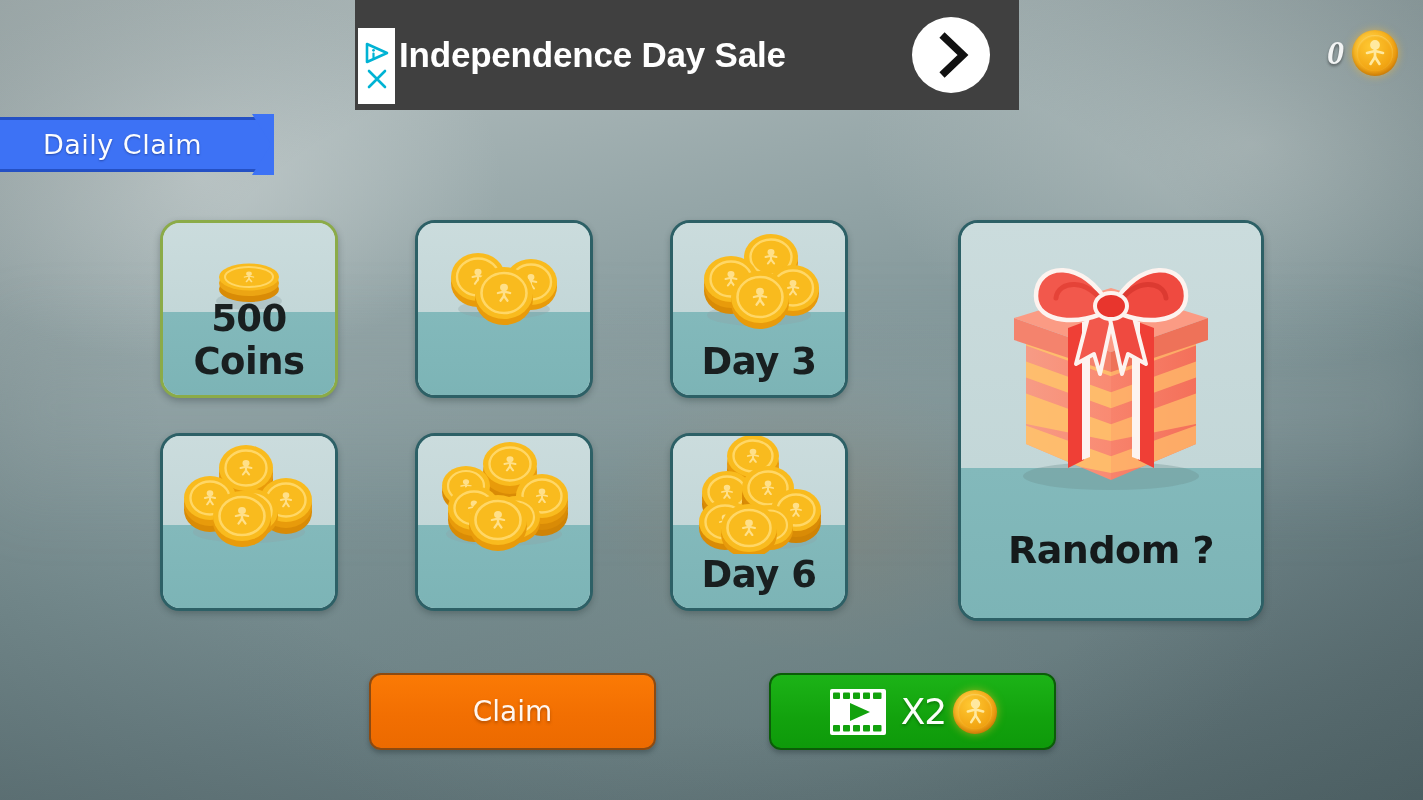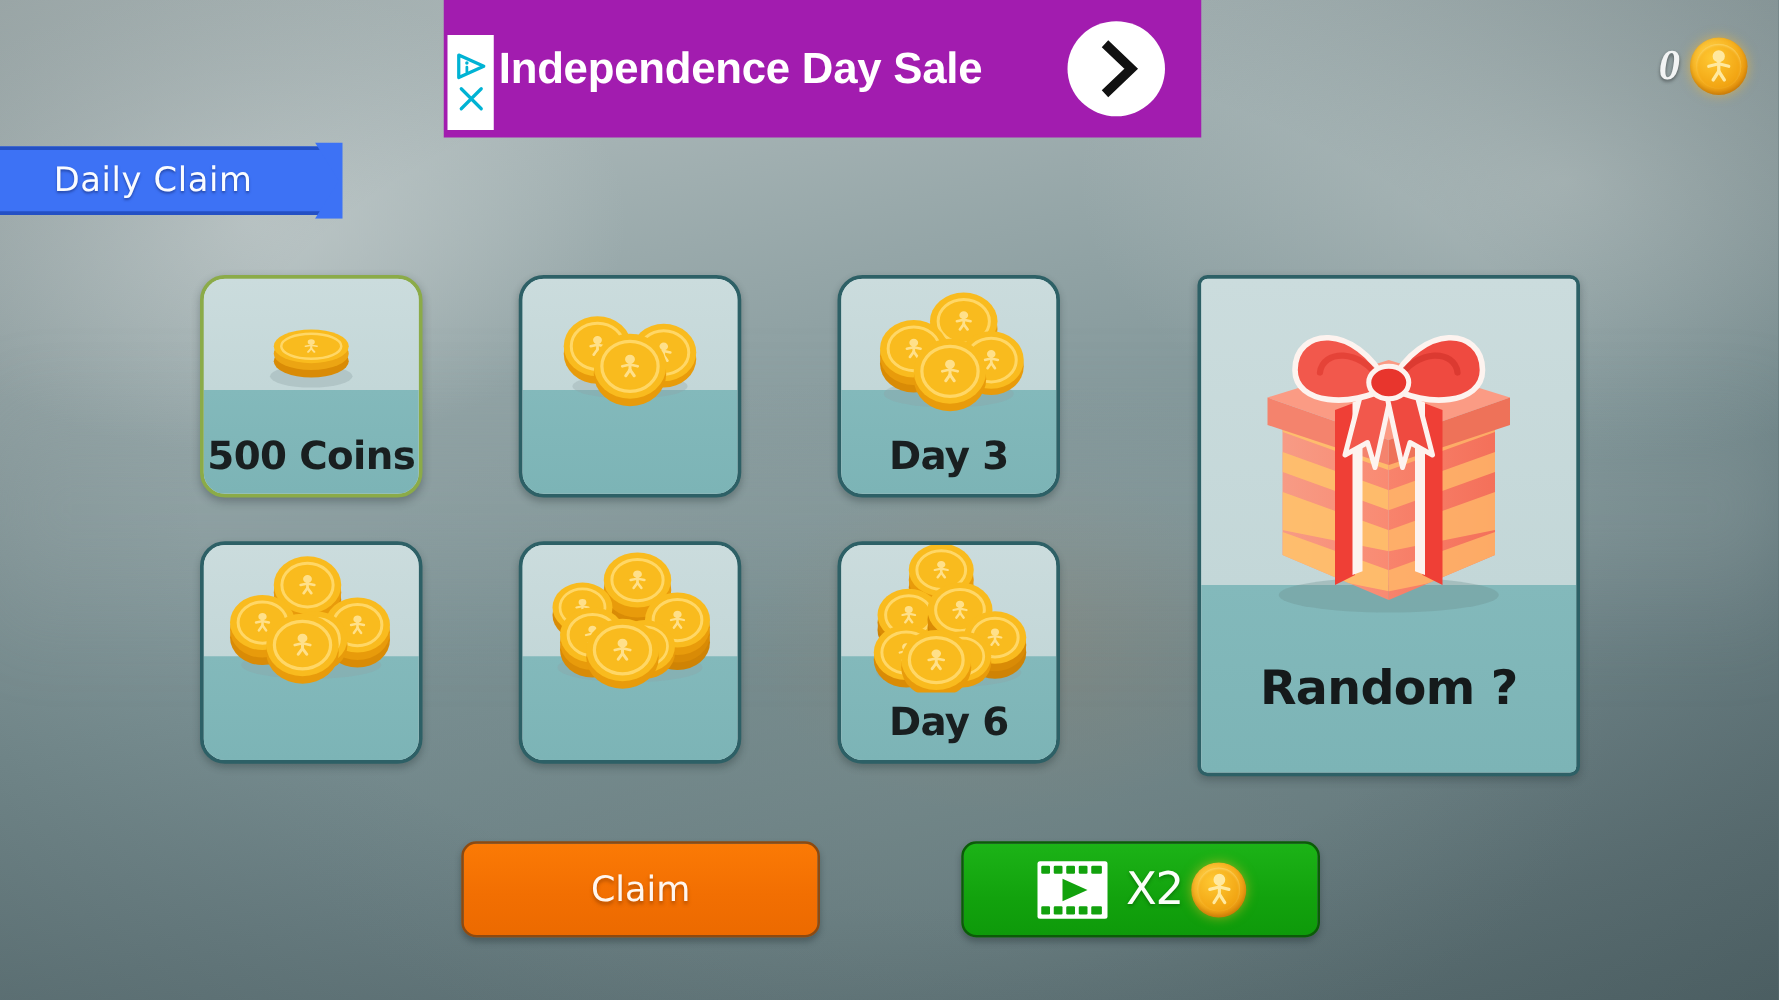--- a/index.html
+++ b/index.html
@@ -20,21 +20,21 @@
       linear-gradient(168deg,#b9c4c4 0%, #a9b6b7 16%, #90a2a4 36%, #7a9093 55%, #6b8084 72%, #5e7276 88%, #566a6e 100%);
     filter:blur(0.4px);
   }
   .bg-vignette{position:absolute;inset:0;
     background:radial-gradient(ellipse 1100px 680px at 50% 48%, rgba(0,0,0,0) 50%, rgba(40,55,58,.30) 100%);}
   .bg-streak{position:absolute;left:0;right:0;top:300px;height:230px;
     background:linear-gradient(180deg, rgba(160,175,176,0) 0%, rgba(150,166,168,.35) 45%, rgba(120,140,142,0) 100%);
     filter:blur(26px);}
 
   
-  .ad-bar{position:absolute;left:355px;top:0;width:606px;height:110px;background:#a21caf;
+  .ad-bar{position:absolute;left:355px;top:0;width:664px;height:110px;background:#404040;
     display:flex;align-items:center;z-index:40;}
   .ad-choices{position:absolute;left:3px;top:28px;width:37px;height:76px;background:#fff;
     display:flex;flex-direction:column;align-items:center;justify-content:center;gap:2px;}
   .ad-choices svg{display:block;}
   .ad-title{position:absolute;left:40px;top:0;height:110px;display:flex;align-items:center;
     color:#fff;font-family:"Liberation Sans", sans-serif;font-weight:bold;font-size:35px;
     letter-spacing:-.2px;padding-left:4px;}
   .ad-cta{position:absolute;right:29px;top:17px;width:78px;height:76px;border-radius:50%;
     background:#fff;display:flex;align-items:center;justify-content:center;}
   .ad-cta svg{display:block;}
@@ -73,26 +73,26 @@
     border:3px solid #2d6066;background:#c6d9da;
     box-shadow:0 3px 6px rgba(30,45,48,.30);}
   .card.selected{border-color:#8bab48;box-shadow:0 3px 7px rgba(30,45,48,.32);}
   .card .top-half{position:absolute;left:0;right:0;top:0;height:52%;
     background:linear-gradient(180deg,#cbdcdd 0%,#c3d7d8 100%);}
   .card .bottom-half{position:absolute;left:0;right:0;top:52%;bottom:0;
     background:linear-gradient(180deg,#83b9bb 0%,#7cb4b6 100%);}
   .card .art{position:absolute;left:0;right:0;top:8px;height:58%;
     display:flex;align-items:center;justify-content:center;}
   .card .label{position:absolute;left:0;right:0;bottom:12px;text-align:center;
-    font-family:"DejaVu Sans", sans-serif;font-weight:bold;font-size:31px;color:#191f20;
+    font-family:"DejaVu Sans", sans-serif;font-weight:bold;font-size:37px;color:#191f20;
     letter-spacing:-.5px;}
 
   
   .random-card{position:absolute;left:958px;top:220px;width:300px;height:395px;
-    border-radius:8px;overflow:hidden;border:3px solid #2d6066;
+    border-radius:20px;overflow:hidden;border:3px solid #2d6066;
     box-shadow:0 3px 7px rgba(30,45,48,.32);background:#c6d9da;z-index:10;}
   .random-card .top-half{position:absolute;left:0;right:0;top:0;height:62%;
     background:linear-gradient(180deg,#cbdcdd 0%,#c3d7d8 100%);}
   .random-card .bottom-half{position:absolute;left:0;right:0;top:62%;bottom:0;
     background:linear-gradient(180deg,#83b9bb 0%,#7cb4b6 100%);}
   .random-card .art{position:absolute;left:0;right:0;top:22px;height:250px;
     display:flex;align-items:center;justify-content:center;}
   .random-card .label{position:absolute;left:0;right:0;bottom:46px;text-align:center;
     font-family:"DejaVu Sans", sans-serif;font-weight:bold;font-size:38px;color:#151a1b;
     letter-spacing:-.5px;}

